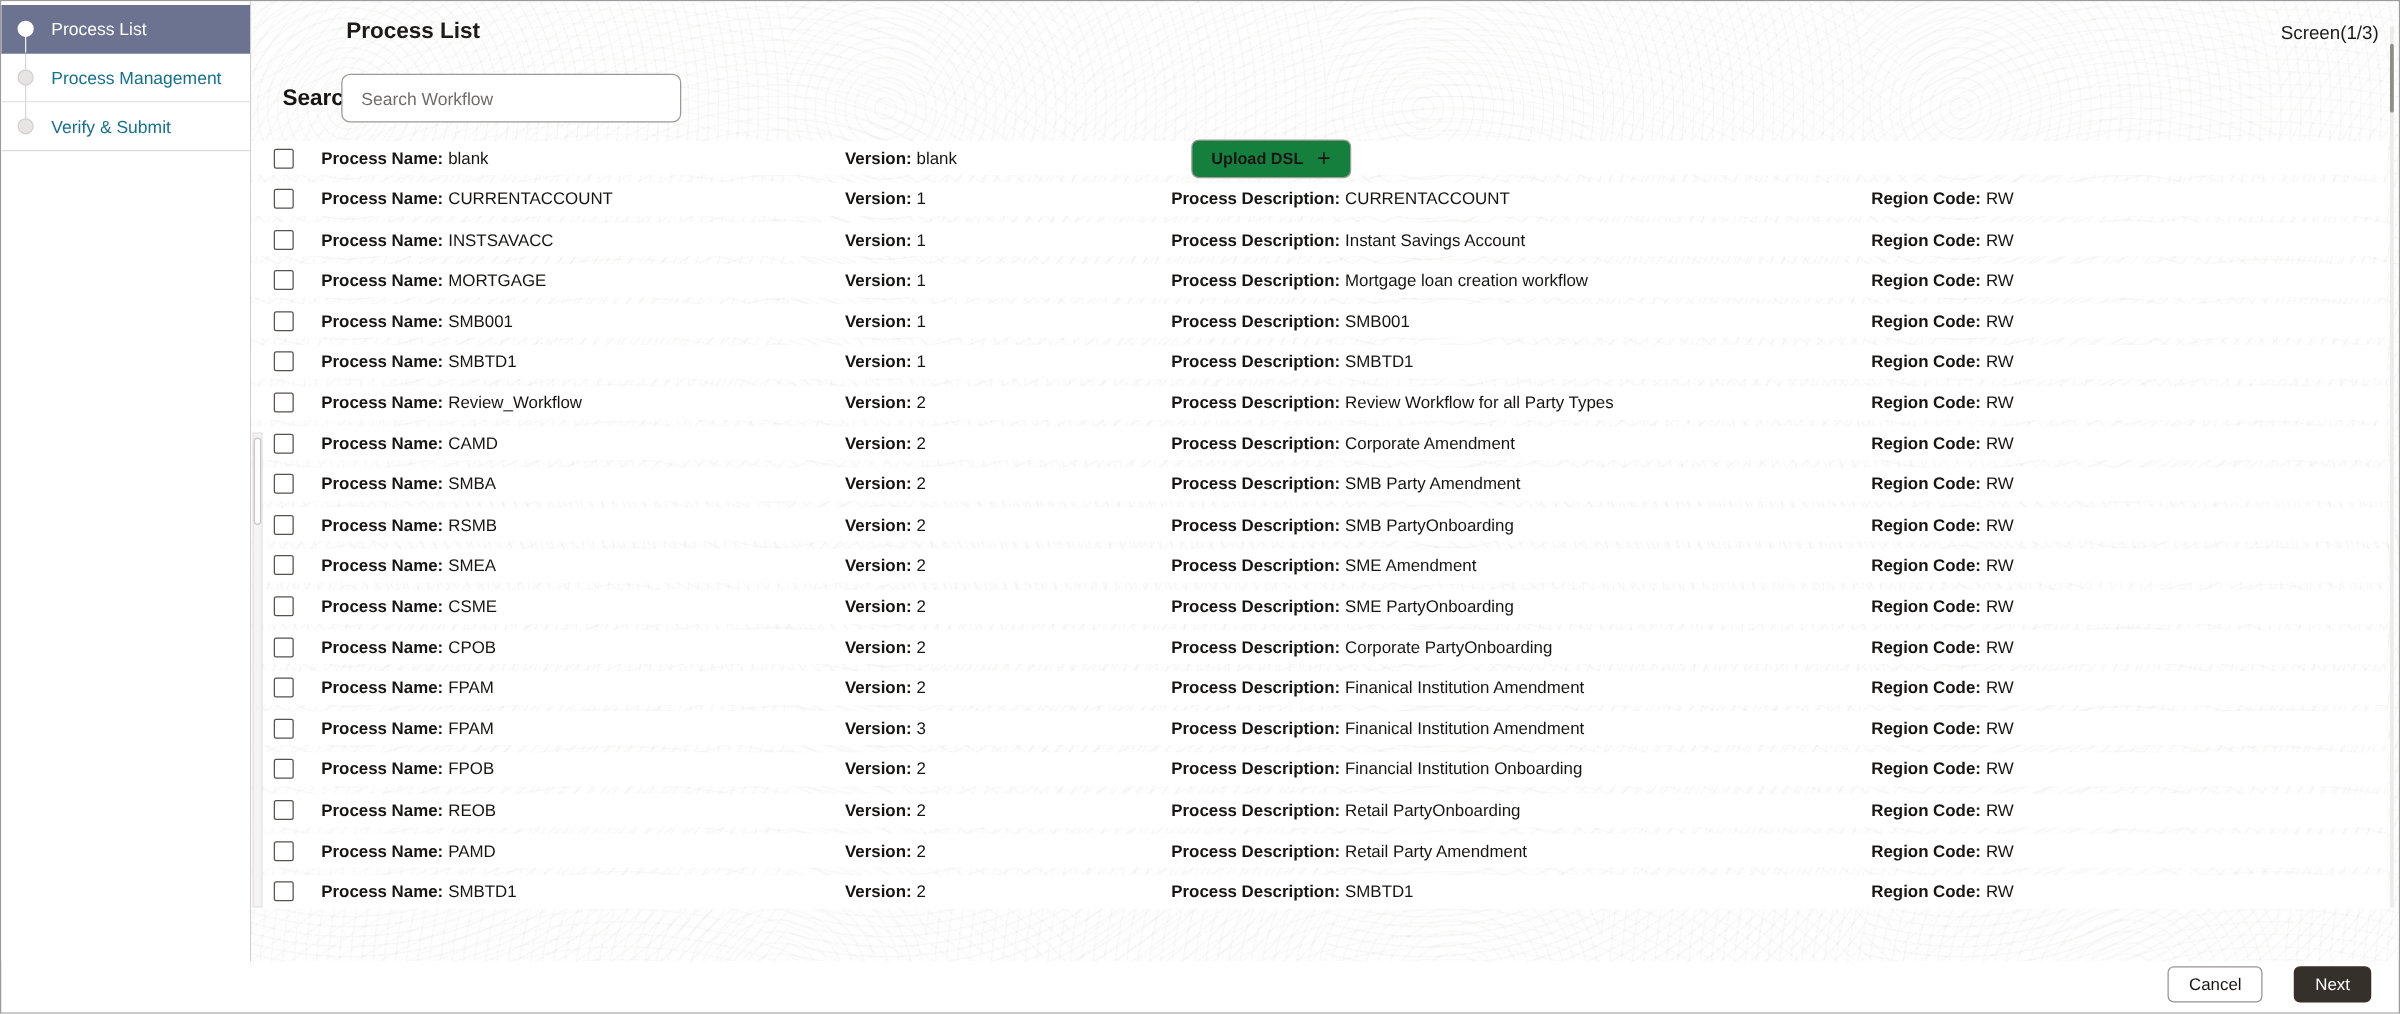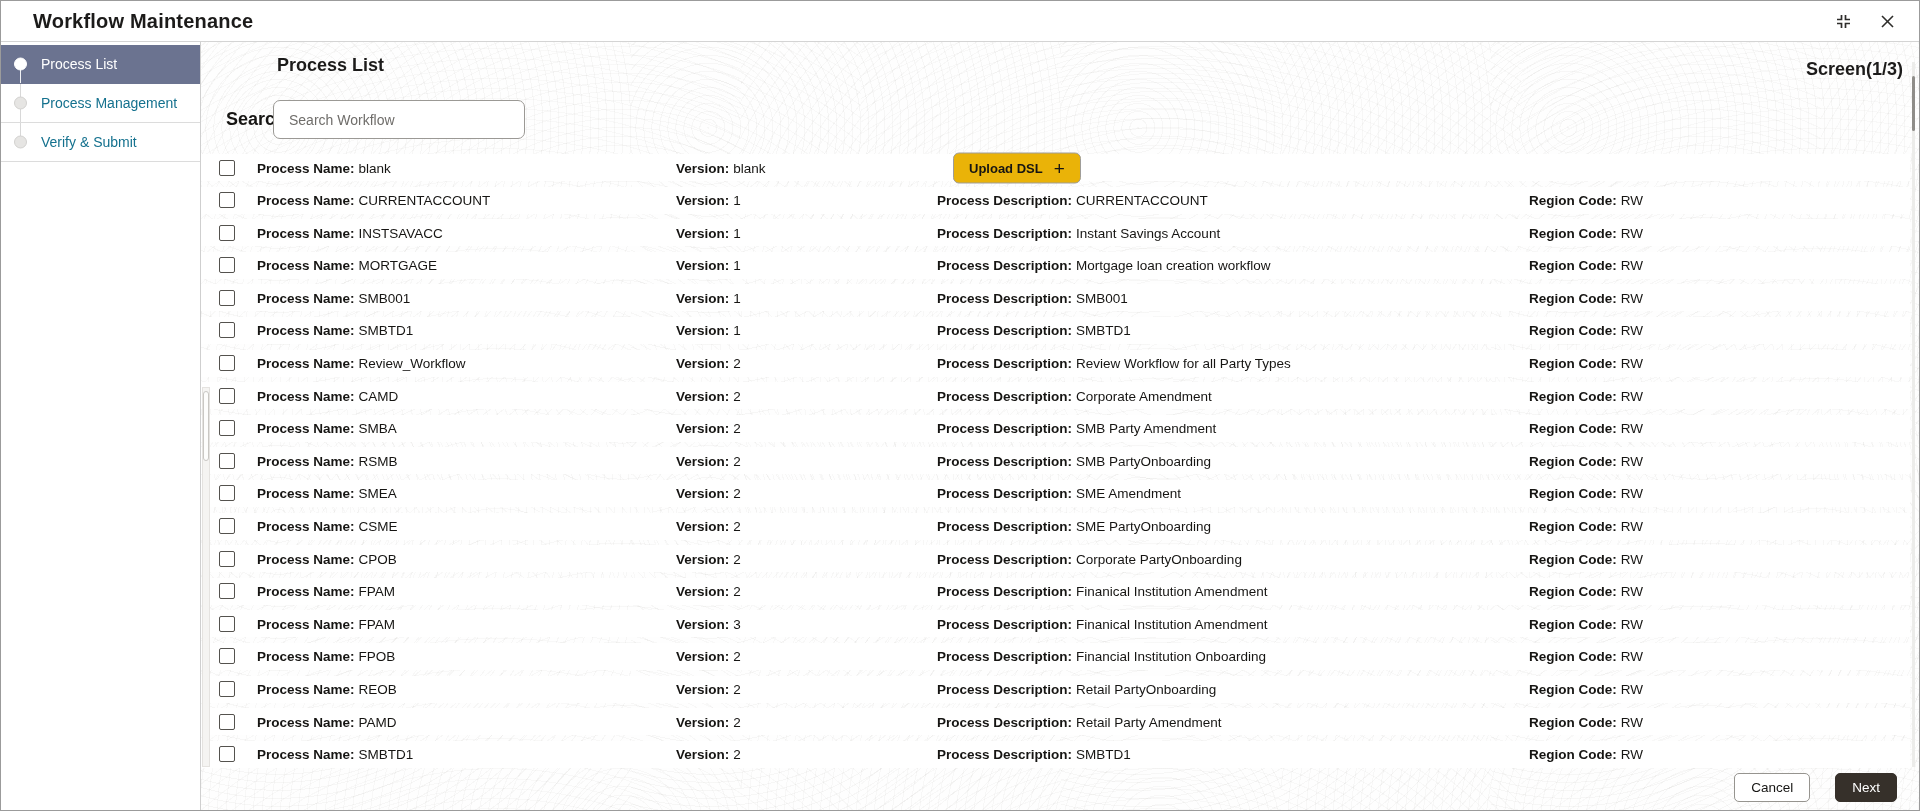--- a/index.html
+++ b/index.html
@@ -45,47 +45,47 @@
   
   .content { flex: 1; position: relative; background-color: #fefefe;
     background-image:
       repeating-radial-gradient(circle at 18% 22%, rgba(110,105,95,.05) 0 1px, transparent 1px 8px),
       repeating-radial-gradient(circle at 78% 68%, rgba(110,105,95,.045) 0 1px, transparent 1px 9px),
       repeating-radial-gradient(circle at 45% 105%, rgba(110,105,95,.04) 0 1px, transparent 1px 10px);
     background-size: 430px 390px, 540px 470px, 660px 540px;
   }
   .content-heading { position: absolute; left: 76px; top: 13px;
                      font-size: 18px; font-weight: 700; color: #1c1b1a; }
-  .screen-indicator { position: absolute; right: 16px; top: 17px; font-size: 18px; color: #1c1b1a; font-weight: bold; }
+  .screen-indicator { position: absolute; right: 16px; top: 17px; font-size: 15px; color: #1c1b1a; }
 
   .search-label { position: absolute; left: 25px; top: 67px; font-size: 18px; font-weight: 700; }
-  .search-input { position: absolute; left: 72px; top: 58px; width: 252px; height: 39px;
+  .search-input { position: absolute; left: 72px; top: 58px; width: 272px; height: 39px;
                   border: 1px solid #9b9995; border-radius: 7px; padding: 0 15px;
                   font-size: 14px; font-family: "Liberation Sans", sans-serif;
                   color: #161513; background: #fff; outline: none; }
   .search-input::placeholder { color: #6f6d6a; }
 
   
   .rows { position: absolute; left: 0; right: 9px; top: 112px; }
   .row { position: relative; height: 27px; margin-bottom: 5.6px; background: #fff; }
   .row .cell { position: absolute; top: 50%; transform: translateY(-50%);
                font-size: 13.5px; white-space: nowrap; }
   .checkbox { position: absolute; left: 18px; top: 50%; transform: translateY(-50%);
               width: 16px; height: 16px; border: 1.6px solid #54524e; border-radius: 2px;
               background: #fff; cursor: pointer; appearance: none; -webkit-appearance: none; }
   .c-name    { left: 56px; }
   .c-version { left: 475px; }
   .c-desc    { left: 736px; }
-  .c-region  { left: 1304px; padding-left: 24px; }
+  .c-region  { left: 1272px; padding-left: 24px; }
   .lbl { font-weight: 700; }
   .val { font-weight: 400; margin-left: 4px; }
 
   .upload-btn { position: absolute; left: 752px; top: 50%; transform: translateY(-50%);
                 height: 31px; padding: 0 15px; display: flex; align-items: center; gap: 11px;
-                background: #eab308; border: 1px solid #9f9d99; border-radius: 6px;
+                background: #15803d; border: 1px solid #9f9d99; border-radius: 6px;
                 font-size: 13px; font-weight: 700; color: #161513; cursor: pointer;
                 font-family: "Liberation Sans", sans-serif; }
   .upload-btn .plus { font-size: 19px; font-weight: 400; line-height: 1; }
 
   
   .list-scrollbar { position: absolute; left: 1px; top: 345px; width: 8px; height: 380px;
                     background: #f5f4f2; border: 1px solid #e5e3e0; cursor: pointer; }
   .list-scrollbar .thumb { position: absolute; left: 0; right: 0; top: 3px; height: 70px;
                            background: #fdfdfc; border: 1px solid #c9c7c3; border-radius: 4px; }
   .right-scrollbar { position: absolute; right: 4px; top: 20px; height: 705px; width: 3px;
@@ -98,39 +98,20 @@
   .btn { height: 29px; padding: 0 16px; border-radius: 5px; font-size: 13.5px; font-weight: 400;
          cursor: pointer; font-family: "Liberation Sans", sans-serif; }
   .btn-cancel { background: #fff; border: 1px solid #96948f; color: #161513; }
   .btn-next { background: #36302a; border: 1px solid #36302a; color: #fff; margin-left: 11px; }
 </style>
 </head>
 <body>
 
 <div class="window">
 
-  <div class="titlebar">
-    <h1>Workflow Maintenance</h1>
-    <div class="win-controls">
-      <button class="win-btn" title="Collapse">
-        <svg width="17" height="17" viewBox="0 0 17 17" stroke-width="1.7">
-          <path d="M6.5 2 V6.5 H2"></path>
-          <path d="M10.5 2 V6.5 H15"></path>
-          <path d="M2 10.5 H6.5 V15"></path>
-          <path d="M15 10.5 H10.5 V15"></path>
-        </svg>
-      </button>
-      <button class="win-btn" title="Close">
-        <svg width="15" height="15" viewBox="0 0 15 15" stroke-width="1.6">
-          <path d="M2 2 L13 13"></path>
-            <path d="M13 2 L2 13"></path>
-        </svg>
-      </button>
-    </div>
-  </div>
 
   <div class="app-body">
 
     <nav class="sidebar" id="sidebar">
       <div class="step active">
         <span class="bullet"></span>
         <span>Process List</span>
       </div>
 
       <div class="step">

